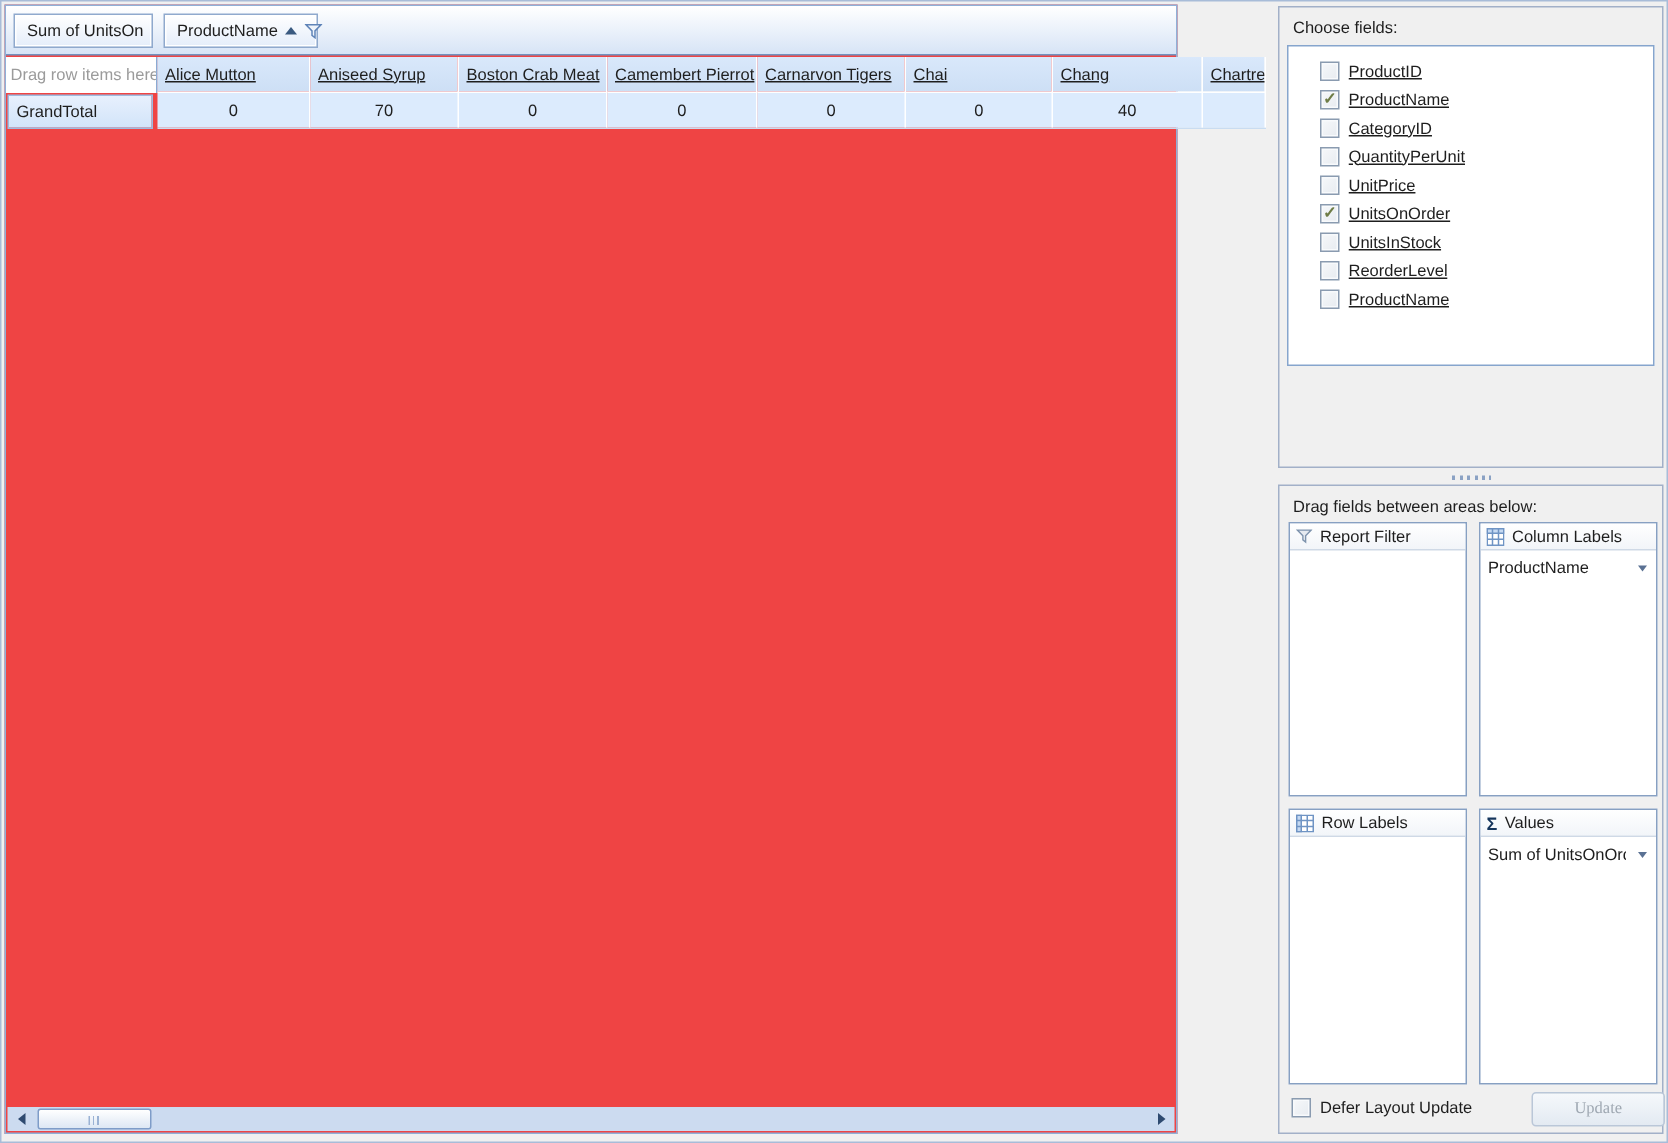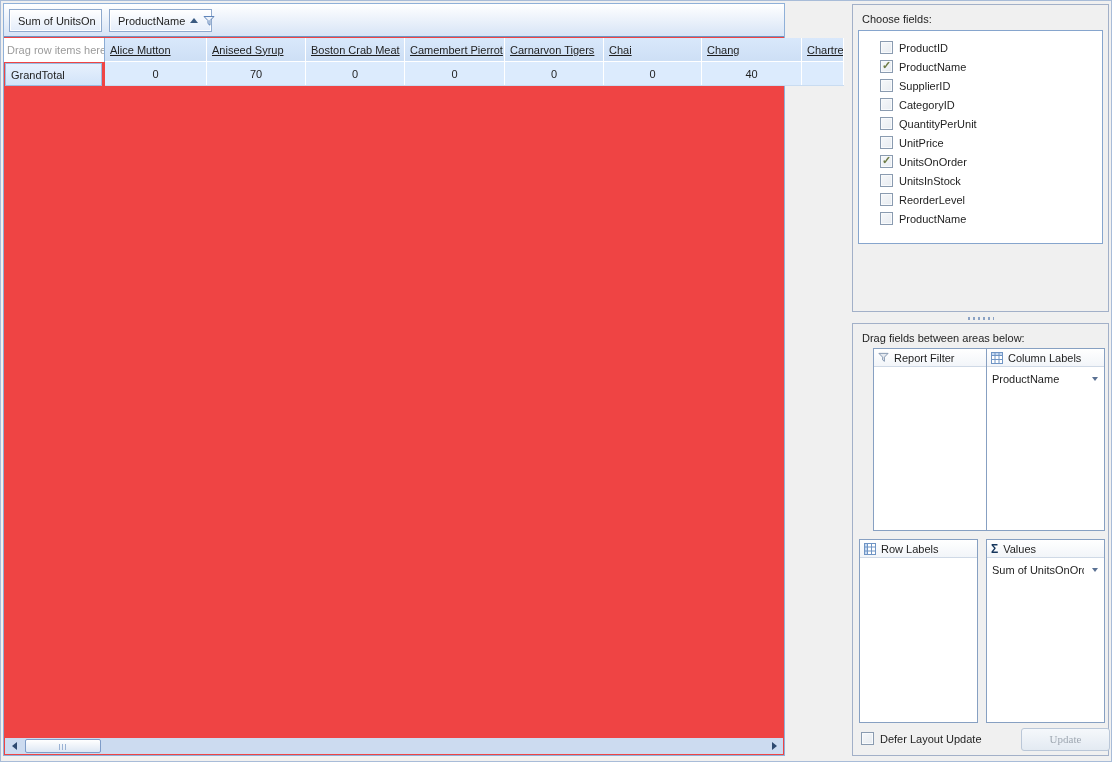--- a/index.html
+++ b/index.html
@@ -83,42 +83,42 @@
   }
 
   
   .group { position:absolute; left:851px; width:257px; background:#f0f0f0; border:1px solid #a2b0c8;padding-left:32px; }
   .group1 { top:3px; height:308px; }
   .group2 { top:322px; height:433px; }
   .group-label { position:absolute; left:9px; top:8px; white-space:nowrap; }
 
   .fields-box {
     position:absolute; left:5px; top:25px; width:245px; height:214px;
-    background:#ffffff; border:1px solid #86a5cd; overflow:hidden; padding-top:7px;
+    background:#ffffff; border:1px solid #86a5cd; overflow:hidden; padding-top:7px;text-decoration:underline;
   }
   .field-item { display:flex; align-items:center; height:19px; padding-left:21px; cursor:default; }
   .cb {
     width:13px; height:13px; flex:0 0 13px; margin-right:6px; position:relative;
     border:1px solid #8a9bb0; background:linear-gradient(135deg,#f6f8fa,#e7ebf0);
     box-shadow:inset 0 0 0 1px #f8fafc;
   }
   .cb.checked::after {
     content:"\2713"; position:absolute; left:1px; top:-2px;
     font-size:11px; font-weight:bold; color:#6e7c46;
   }
   .field-label { white-space:nowrap; overflow:hidden; }
 
   .splitter { position:absolute; left:851px; top:313px; width:257px; height:8px; cursor:row-resize; }
   .splitter-grip {
     position:absolute; left:50%; top:3px; width:26px; height:3px; transform:translateX(-50%);
     background:repeating-linear-gradient(90deg,#8ba2c4 0 2px, transparent 2px 5px);
   }
 
   .area { position:absolute; width:119px; background:#ffffff; border:1px solid #87a0c2; overflow:hidden; }
-  .area-rf { left:6px;   top:24px;  height:183px;margin-left:14px; }
+  .area-rf { left:6px;   top:24px;  height:183px; }
   .area-cl { left:133px; top:24px;  height:183px; }
   .area-rl { left:6px;   top:215px; height:184px; }
   .area-v  { left:133px; top:215px; height:184px; }
   .area-hd {
     height:18px; display:flex; align-items:center; gap:5px; padding:0 4px;
     background:linear-gradient(#ffffff,#f2f5f9); border-bottom:1px solid #cfd9e6;
     white-space:nowrap; overflow:hidden;
   }
   .area-item {
     height:17px; margin-top:3px; display:flex; align-items:center; justify-content:space-between;
@@ -205,24 +205,20 @@
       <div class="field-item">
         <span class="cb"></span>
         <span class="field-label">ProductID</span>
       </div>
       <div class="field-item">
         <span class="cb checked"></span>
         <span class="field-label">ProductName</span>
       </div>
       <div class="field-item">
         <span class="cb"></span>
-        <span class="field-label">SupplierID</span>
-      </div>
-      <div class="field-item">
-        <span class="cb"></span>
         <span class="field-label">CategoryID</span>
       </div>
       <div class="field-item">
         <span class="cb"></span>
         <span class="field-label">QuantityPerUnit</span>
       </div>
       <div class="field-item">
         <span class="cb"></span>
         <span class="field-label">UnitPrice</span>
       </div>

